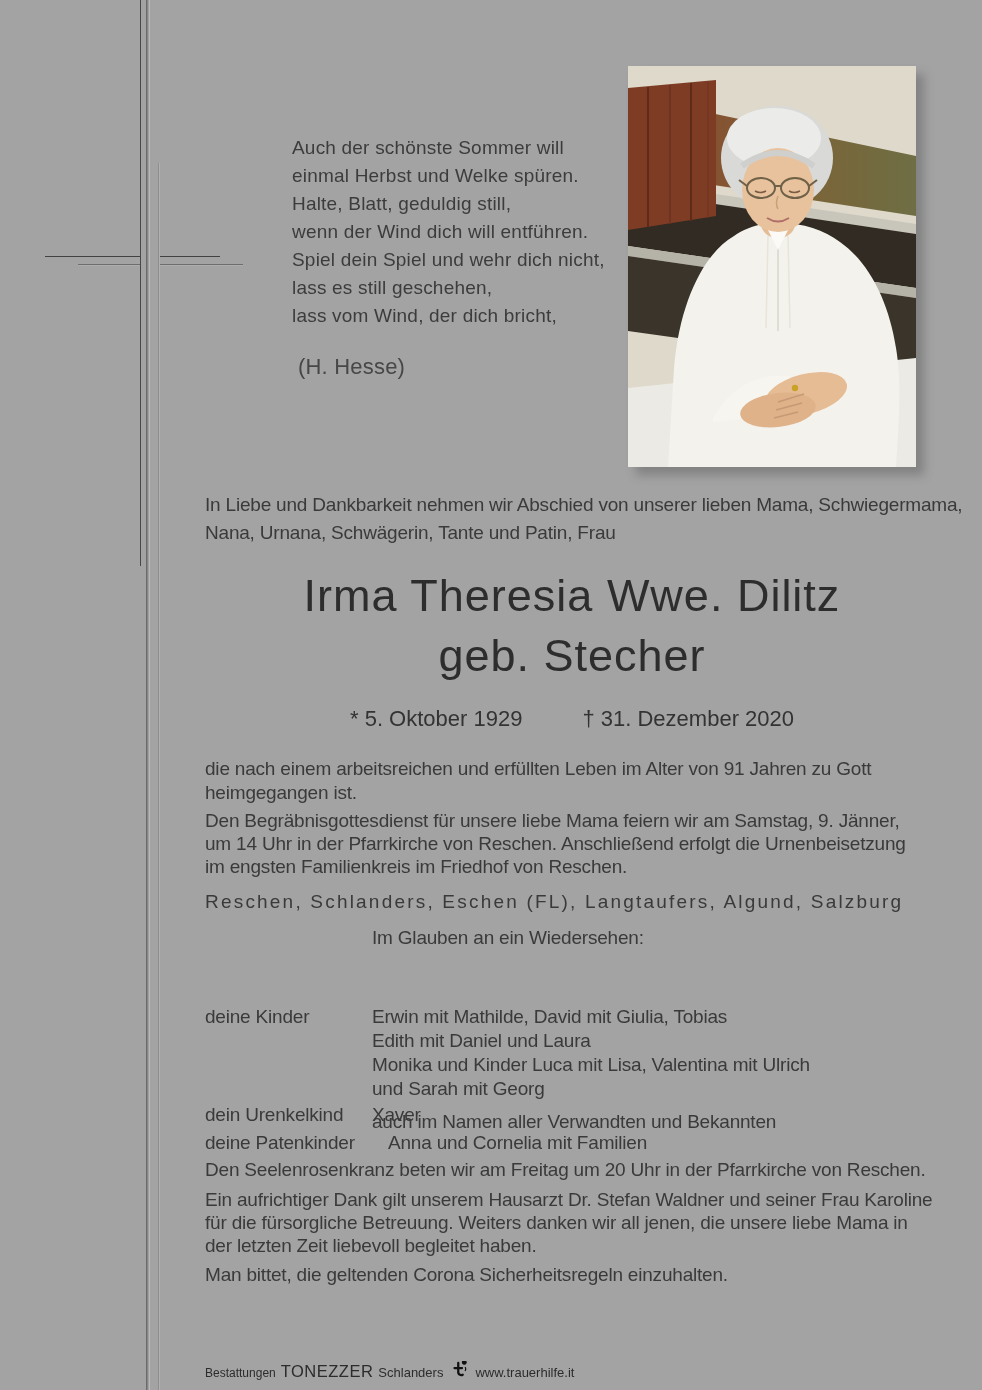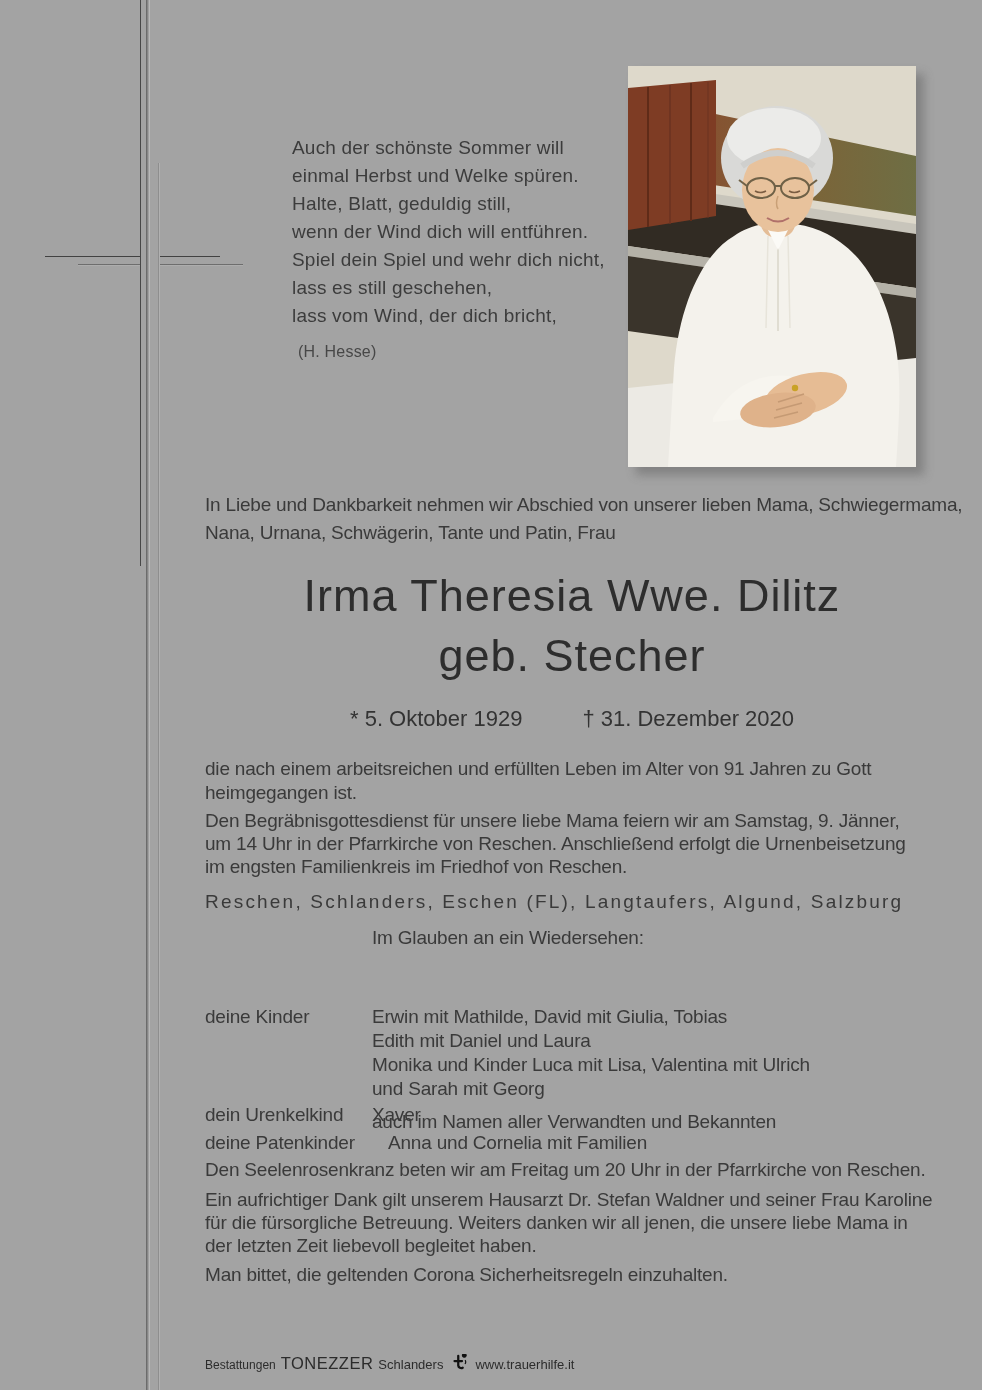--- a/index.html
+++ b/index.html
@@ -19,21 +19,21 @@
   .hline-1a { top:256px; left:45px;  width:95px; height:1px; background:#424242; }
   .hline-1b { top:256px; left:160px; width:60px; height:1px; background:#424242; }
   .hline-2a { top:264px; left:78px;  width:62px; height:2px;
               background:linear-gradient(to bottom,#4e4e4e,#cdcdcd); }
   .hline-2b { top:264px; left:160px; width:83px; height:2px;
               background:linear-gradient(to bottom,#4e4e4e,#cdcdcd); }
 
   
   .blk { position:absolute; white-space:nowrap; font-weight:300; }
   .poem { left:292px; top:134px; font-size:19px; line-height:28px; color:#3c3c3c; letter-spacing:.2px; }
-  .poem-attr { margin-top:8px; padding-left:6px; font-size:16px; color:#474747; }
+  .poem-attr { margin-top:23px; padding-left:6px; font-size:22px; color:#474747; }
 
   .photo { position:absolute; left:628px; top:66px; width:288px; height:401px;
            box-shadow:8px 8px 9px rgba(90,90,90,.45); background:#ded9cb; }
   .photo svg { display:block; }
 
   .intro { left:205px; top:491px; font-size:19px; line-height:28px; letter-spacing:-.2px; }
 
   .name { left:102px; top:566px; width:940px; text-align:center;
           font-size:45px; line-height:60px; letter-spacing:1px;
           color:#2d2d2d; font-weight:300; }
@@ -56,21 +56,21 @@
 
   .also   { left:372px; top:1110px; line-height:24px; }
   .rosary { left:205px; top:1158px; line-height:24px; }
   .thanks { left:205px; top:1188px; line-height:23px; }
   .corona { left:205px; top:1263px; line-height:24px; }
 
   
   .footer { left:205px; top:1354px; display:flex; align-items:baseline;
             color:#2c2c2c; font-weight:400; letter-spacing:0; }
   .f-prefix { font-size:12px; }
-  .f-brand  { font-size:16.5px; letter-spacing:.5px; margin:0 5px; }
+  .f-brand  { font-size:16.5px; letter-spacing:.5px; margin:8px 5px; }
   .f-city   { font-size:13px; }
   .f-logo   { margin:0 7px 0 10px; align-self:center; }
   .f-web    { font-size:13px; }
 </style>
 </head>
 <body>
 
 <div class="page">
 
   <div>

